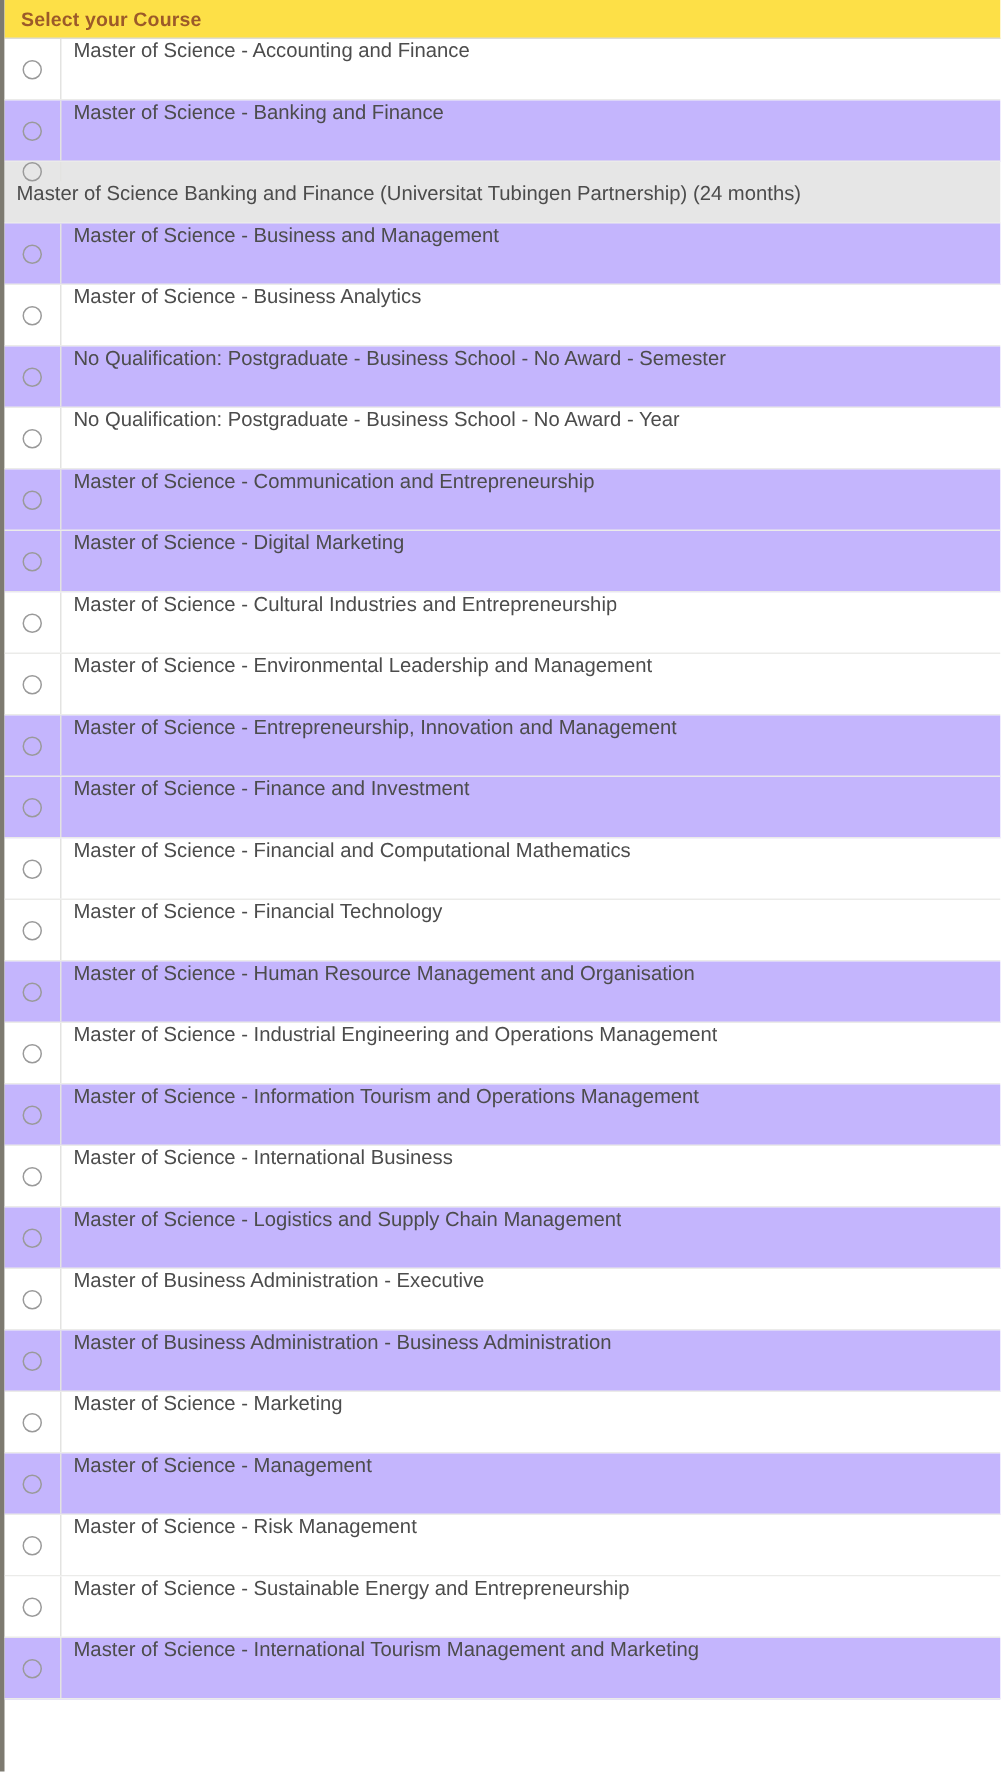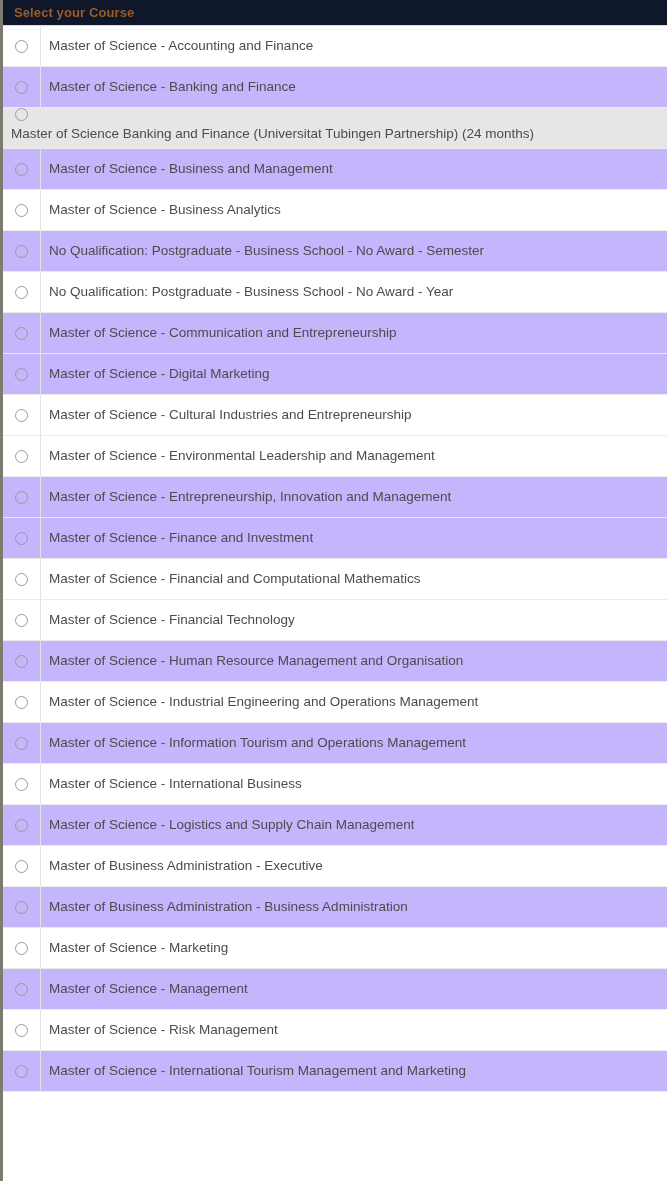--- a/index.html
+++ b/index.html
@@ -24,21 +24,21 @@
     box-sizing: border-box;
     background: #ffffff;
     border-left: 3px solid #7d7a70;
     overflow: hidden;
   }
 
   
   .panel-header {
     height: 26px;
     box-sizing: border-box;
-    background: #0f172a;
+    background: #fde047;
     border-bottom: 1px solid #dcdcd8;
     display: flex;
     align-items: center;
     padding-left: 11px;
   }
   .panel-header-title {
     font-size: 13px;
     font-weight: bold;
     color: #9c5a29;
     letter-spacing: 0.1px;
@@ -85,21 +85,21 @@
     border: 1px solid #9a9a9a;
     border-radius: 50%;
     background: transparent;
     box-sizing: border-box;
     display: block;
   }
 
   .label-cell {
     flex: 1 1 auto;
     display: flex;
-    align-items: center;
+    align-items: flex-start;
     padding-left: 8px;
     padding-right: 10px;
     box-sizing: border-box;
     min-width: 0;
   }
   .course-label {
     font-size: 13.5px;
     color: #4c4c4c;
     line-height: 1.2;
     white-space: nowrap;
@@ -310,20 +310,28 @@
         </div>
       </div>
       <div class="course-row" role="radio" aria-checked="false">
         <div class="radio-cell">
           <span class="radio-mark"></span>
         </div>
         <div class="label-cell">
           <span class="course-label">Master of Science - Risk Management</span>
         </div>
       </div>
+      <div class="course-row" role="radio" aria-checked="false">
+        <div class="radio-cell">
+          <span class="radio-mark"></span>
+        </div>
+        <div class="label-cell">
+          <span class="course-label">Master of Science - Sustainable Energy and Entrepreneurship</span>
+        </div>
+      </div>
       <div class="course-row alt" role="radio" aria-checked="false">
         <div class="radio-cell">
           <span class="radio-mark"></span>
         </div>
         <div class="label-cell">
           <span class="course-label">Master of Science - International Tourism Management and Marketing</span>
         </div>
       </div>
     </div>
 

